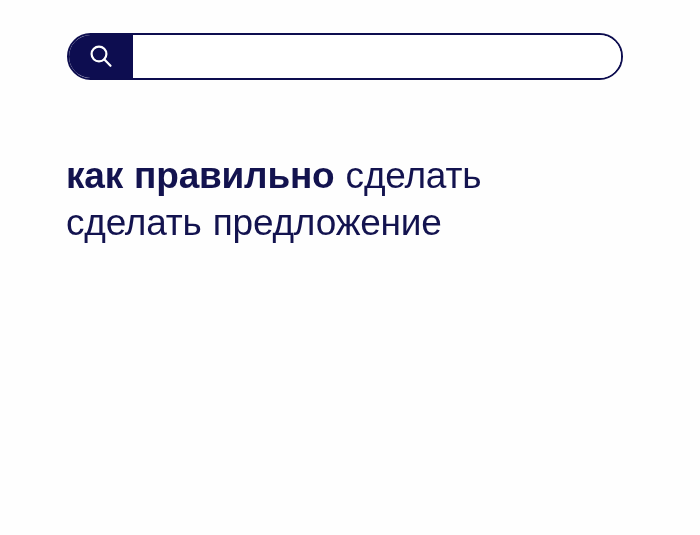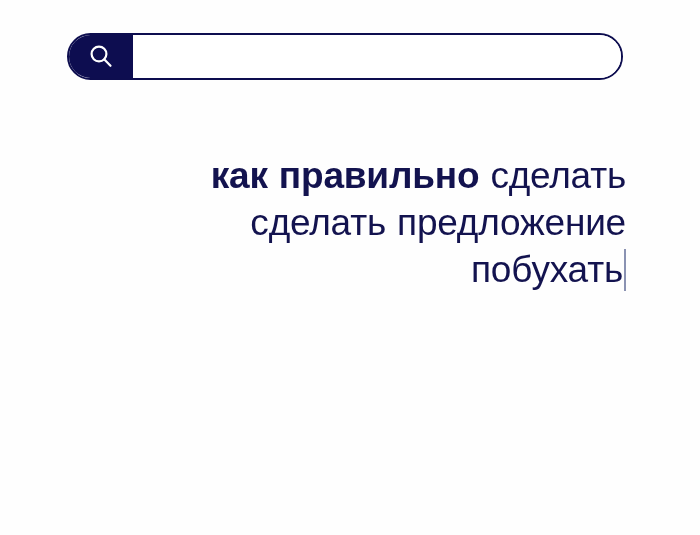--- a/index.html
+++ b/index.html
@@ -77,21 +77,20 @@
     left: 66px;
     top: 152px;
     width: 560px;
     color: #13134f;
     font-family: "Liberation Sans Narrow", "Liberation Sans", "DejaVu Sans Condensed", "DejaVu Sans", sans-serif;
     font-size: 37px;
     line-height: 47px;
     letter-spacing: -0.2px;
     font-weight: 400;
     word-spacing: 1px;
-    text-align: right;
   }
 
   .query-line {
     white-space: nowrap;
     display: block;
   }
 
   .q-bold {
     font-weight: 700;
   }
@@ -134,19 +133,16 @@
   <div class="query-block">
 
     <span class="query-line">
       <span class="q-bold">как правильно</span><span class="q-normal"> сделать</span>
     </span>
 
     <span class="query-line">
       <span class="q-normal">сделать предложение</span>
     </span>
 
-    <span class="query-line">
-      <span class="q-normal">побухать</span><span class="text-caret"></span>
-    </span>
 
   </div>
 
 </div>
 
 </body></html>

